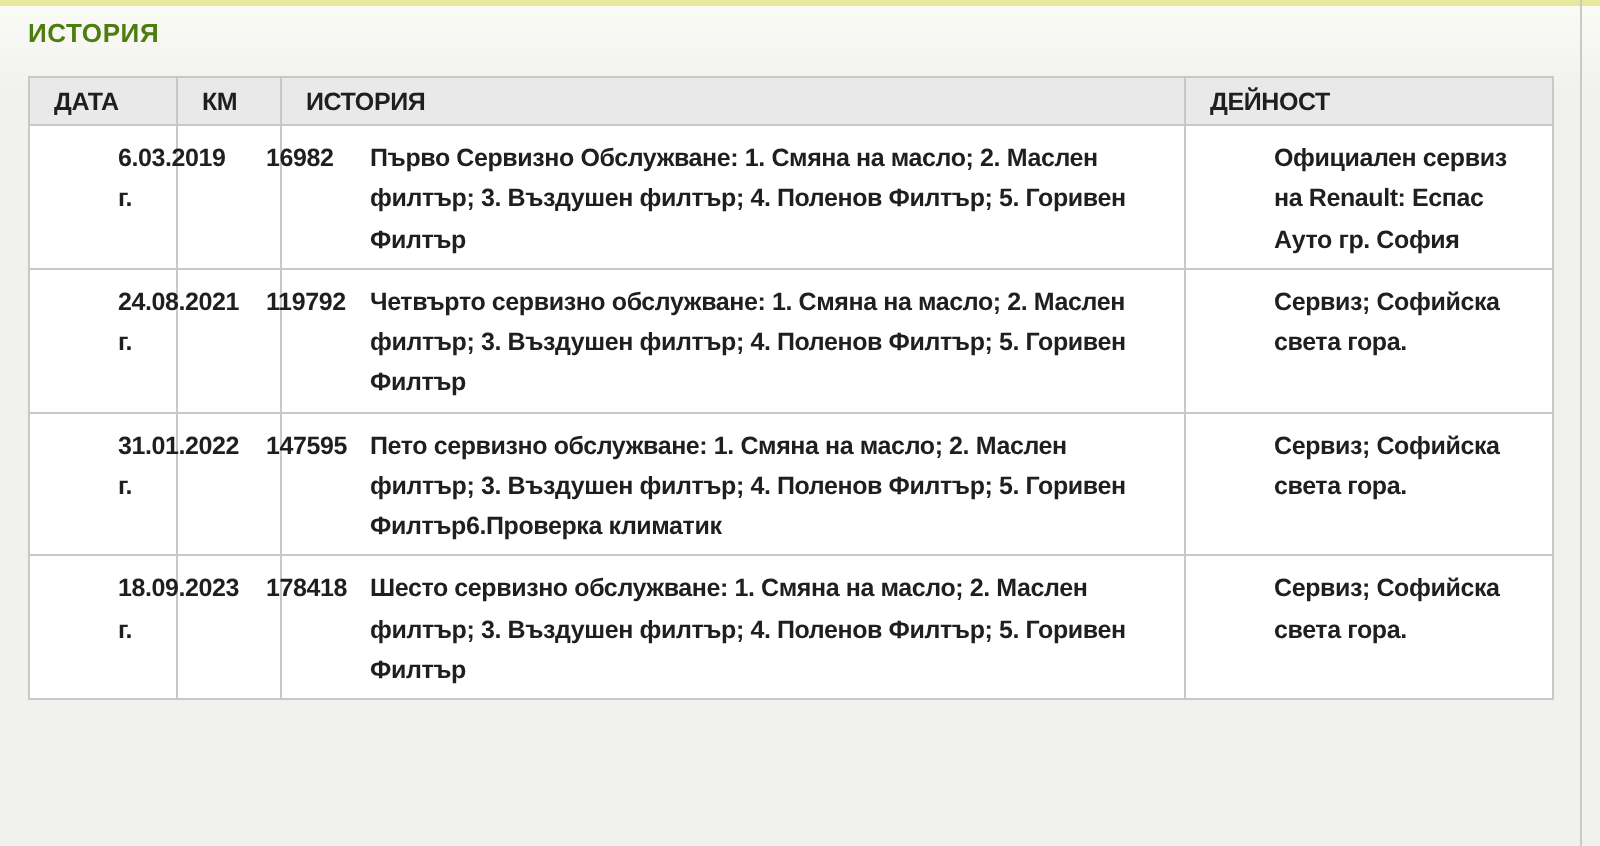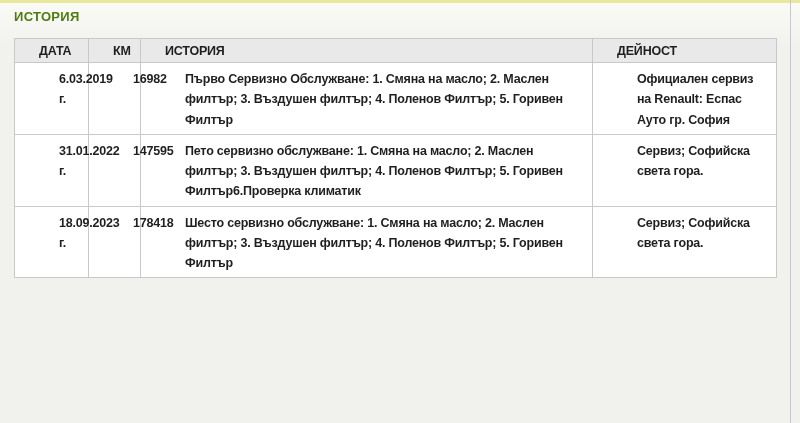--- a/index.html
+++ b/index.html
@@ -39,21 +39,21 @@
     color: #1f1f1f;
     letter-spacing: -0.2px;
     text-align: left;
     vertical-align: top;
     padding: 4px 8px;
   }
   table.history th {
     background: #e9e9e9;
     height: 24px;
     vertical-align: middle;
-    padding: 3px 24px;
+    padding: 3px 12px;
   }
   table.history td {
     line-height: 1.62;
     height: 51px;
     padding-top: 6px;
     padding-left: 44px;
   }
   col.c-date { width: 74px; }
   col.c-km { width: 52px; }
   col.c-activity { width: 452px; }
@@ -83,20 +83,26 @@
     </tr>
   </thead>
   <tbody>
       <tr>
         <td>6.03.2019 г.</td>
         <td>16982</td>
         <td>Първо Сервизно Обслужване: 1. Смяна на масло; 2. Маслен филтър; 3. Въздушен филтър; 4. Поленов Филтър; 5. Горивен Филтър</td>
         <td>Официален сервиз на Renault: Еспас Ауто гр. София</td>
       </tr>
       <tr>
+        <td>24.08.2021 г.</td>
+        <td>119792</td>
+        <td>Четвърто сервизно обслужване: 1. Смяна на масло; 2. Маслен филтър; 3. Въздушен филтър; 4. Поленов Филтър; 5. Горивен Филтър</td>
+        <td>Сервиз; Софийска света гора.</td>
+      </tr>
+      <tr>
         <td>31.01.2022 г.</td>
         <td>147595</td>
         <td>Пето сервизно обслужване: 1. Смяна на масло; 2. Маслен филтър; 3. Въздушен филтър; 4. Поленов Филтър; 5. Горивен Филтър6.Проверка климатик</td>
         <td>Сервиз; Софийска света гора.</td>
       </tr>
       <tr>
         <td>18.09.2023 г.</td>
         <td>178418</td>
         <td>Шесто сервизно обслужване: 1. Смяна на масло; 2. Маслен филтър; 3. Въздушен филтър; 4. Поленов Филтър; 5. Горивен Филтър</td>
         <td>Сервиз; Софийска света гора.</td>

